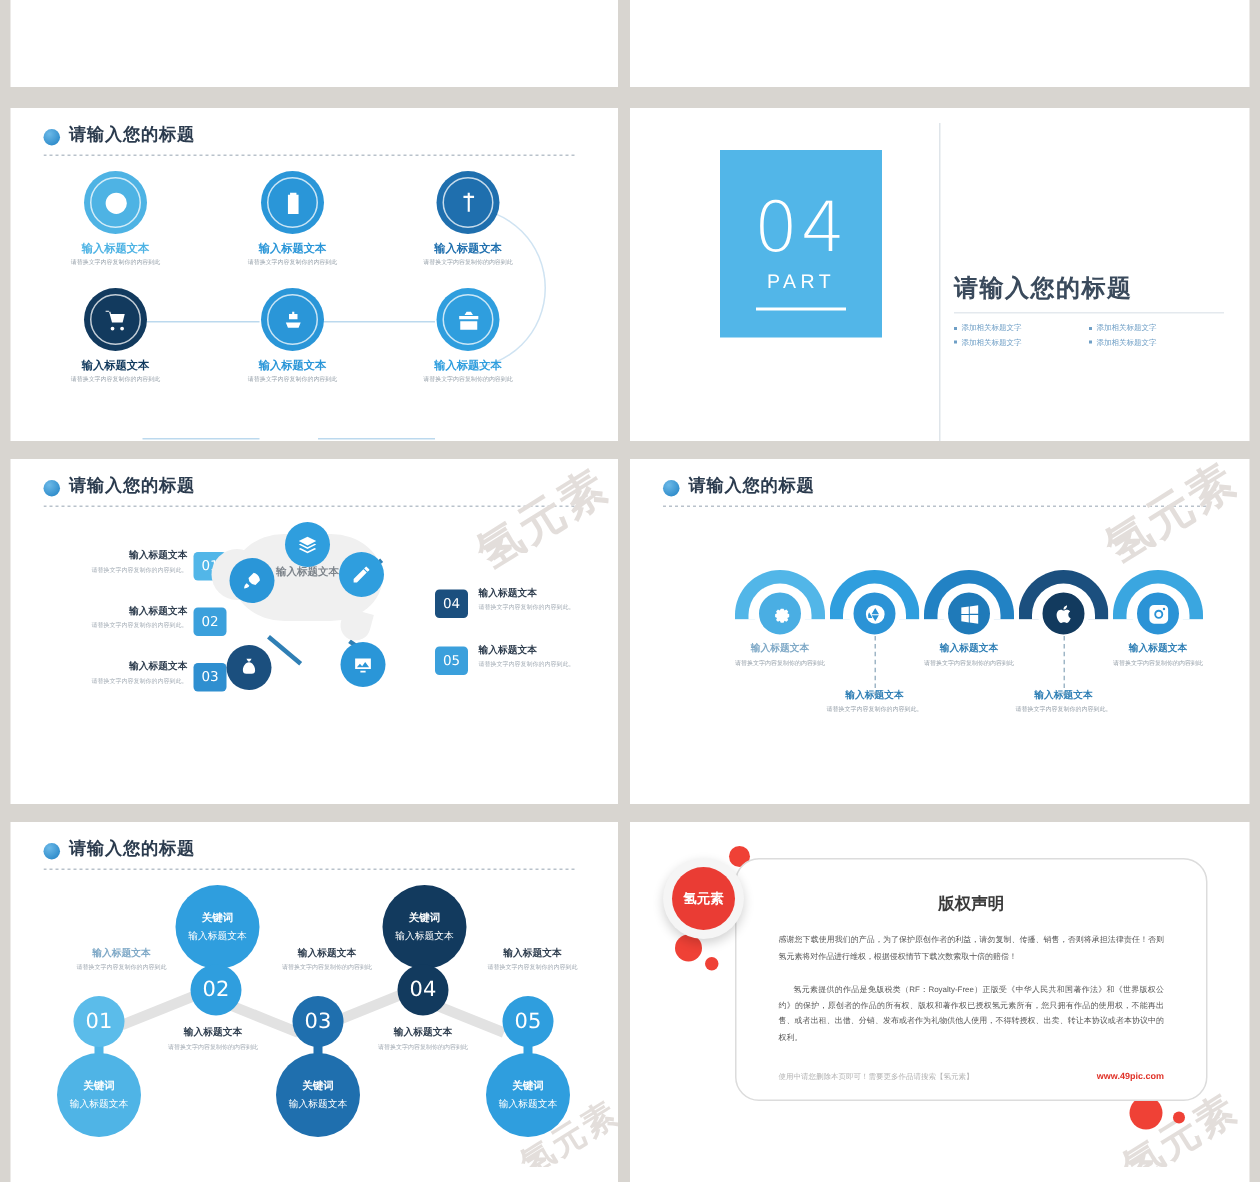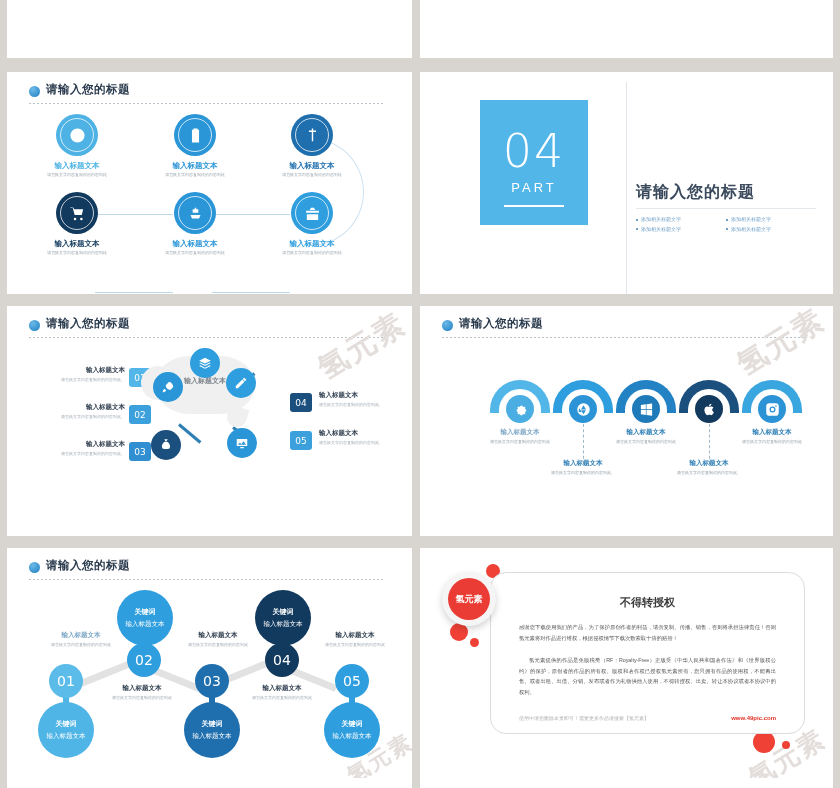--- a/index.html
+++ b/index.html
@@ -481,21 +481,21 @@
     <div class="wm" style="right:4px;bottom:2px;font-size:26px;">氢元素</div>
 
     <div class="dot-r" style="left:66px;top:16px;width:14px;height:14px;"></div>
     <div class="dot-r" style="left:84px;top:32px;width:22px;height:22px;"></div>
     <div class="dot-r" style="left:30px;top:75px;width:18px;height:18px;"></div>
     <div class="dot-r" style="left:50px;top:90px;width:9px;height:9px;"></div>
     <div class="dot-r" style="left:333px;top:183px;width:22px;height:22px;"></div>
     <div class="dot-r" style="left:362px;top:193px;width:8px;height:8px;"></div>
 
     <div class="cp-card">
-      <div class="cp-h">不得转授权</div>
+      <div class="cp-h">版权声明</div>
       <div class="cp-p">感谢您下载使用我们的产品，为了保护原创作者的利益，请勿复制、传播、销售，否则将承担法律责任！否则氢元素将对作品进行维权，根据侵权情节下载次数索取十倍的赔偿！</div>
       <div class="cp-p" style="text-indent:10px;">氢元素提供的作品是免版税类（RF：Royalty-Free）正版受《中华人民共和国著作法》和《世界版权公约》的保护，原创者的作品的所有权、版权和著作权已授权氢元素所有，您只拥有作品的使用权，不能再出售、或者出租、出借、分销、发布或者作为礼物供他人使用，不得转授权、出卖、转让本协议或者本协议中的权利。</div>
       <div class="cp-foot">
         <span class="fl">使用中请您删除本页即可！需要更多作品请搜索【氢元素】</span>
         <span class="fr">www.49pic.com</span>
       </div>
     </div>
 
     <div class="cp-badge">
       <i>氢元素</i>

